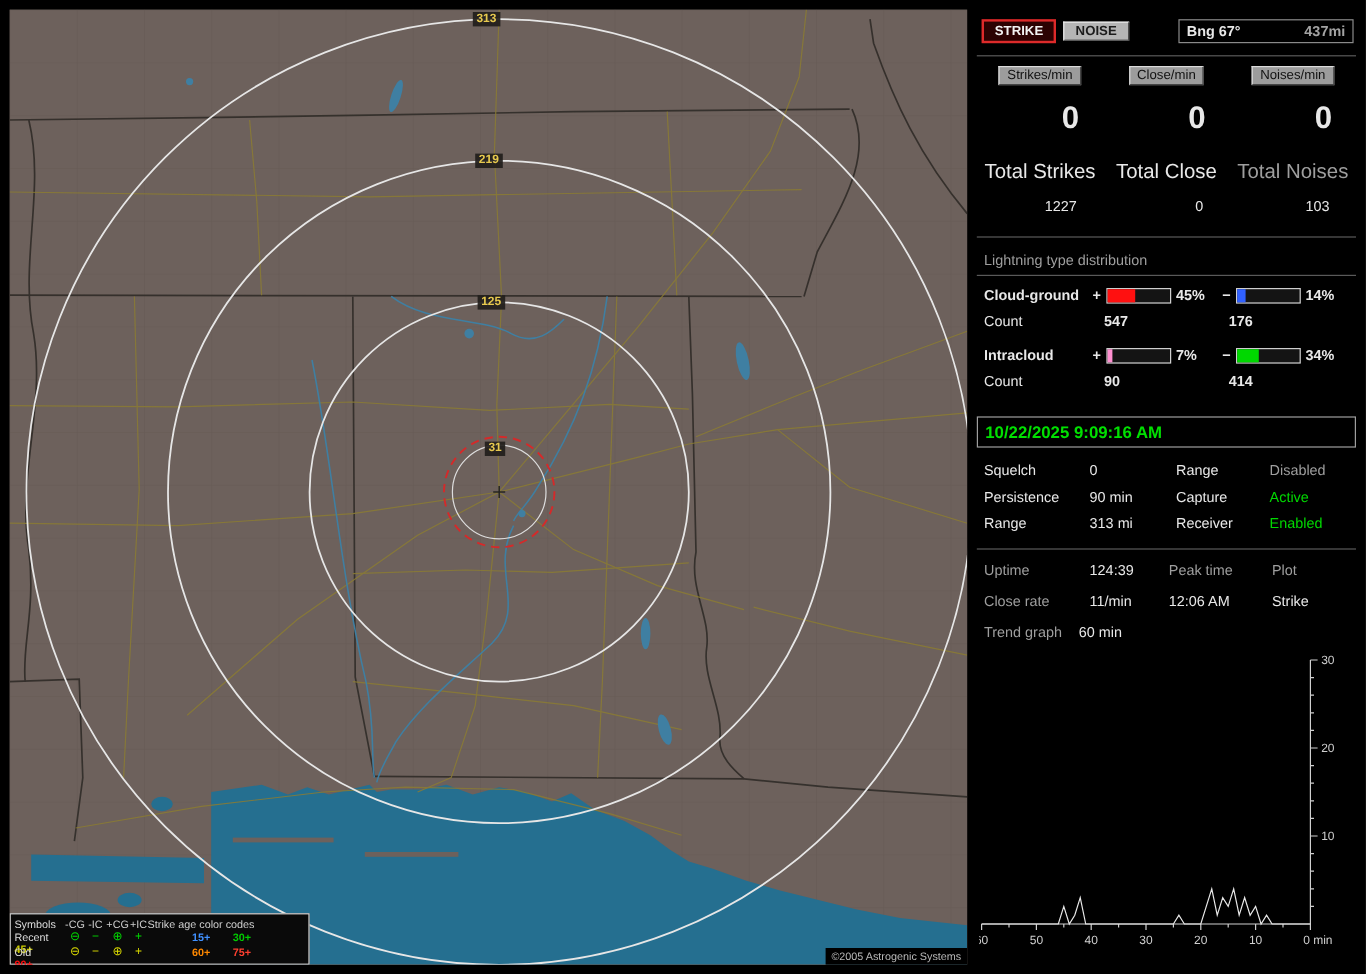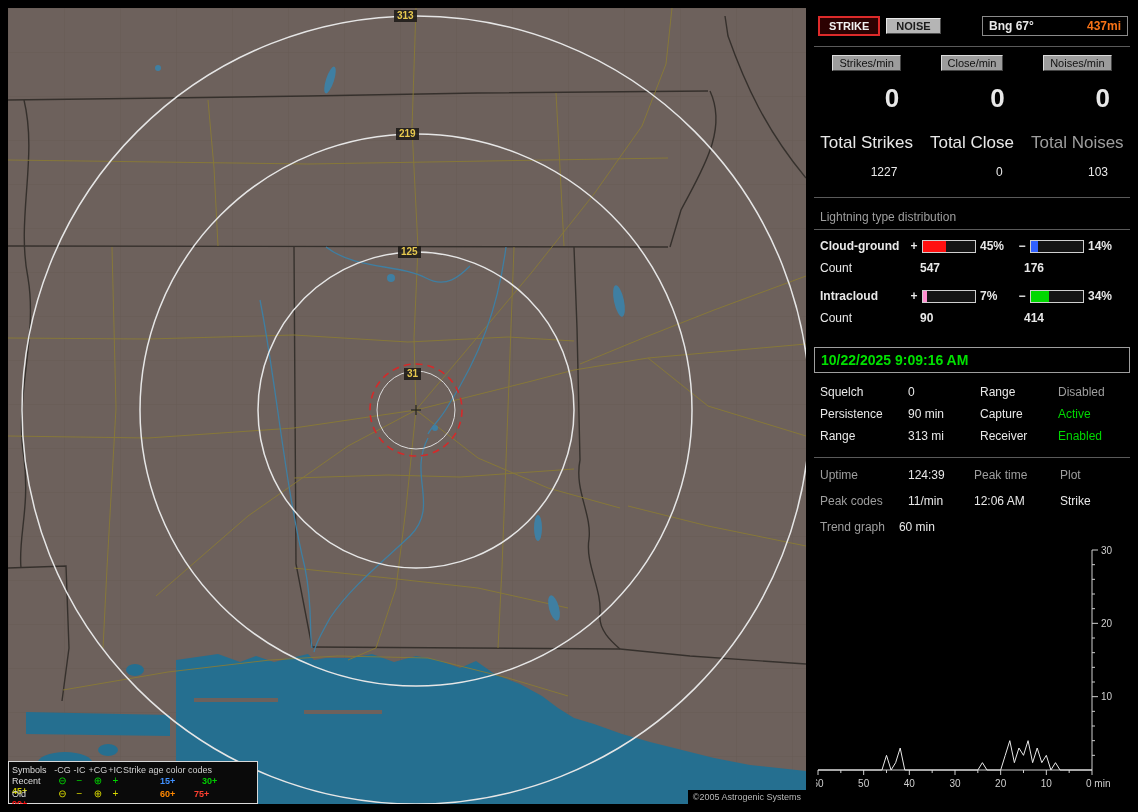--- a/index.html
+++ b/index.html
@@ -152,21 +152,21 @@
       <span class="lg-age-title">Strike age color codes</span>
     </div>
     <div class="lg-row">
       <span>Recent</span>
       <span class="lg-sym" style="color: rgb(0, 216, 0);">⊖</span>
       <span class="lg-sym" style="color: rgb(0, 216, 0);">−</span>
       <span class="lg-sym" style="color: rgb(0, 216, 0);">⊕</span>
       <span class="lg-sym" style="color: rgb(0, 216, 0);">+</span>
       <span></span>
       <span class="lg-age" style="color: rgb(64, 144, 255);">15+</span>
-      <span class="lg-age" style="color: rgb(0, 204, 0); margin-left: 8px;">30+</span>
+      <span class="lg-age" style="color: rgb(0, 204, 0);">30+</span>
       <span class="lg-age" style="color: rgb(200, 200, 0);">45+</span>
     </div>
     <div class="lg-row">
       <span>Old</span>
       <span class="lg-sym" style="color: rgb(216, 216, 0);">⊖</span>
       <span class="lg-sym" style="color: rgb(216, 216, 0);">−</span>
       <span class="lg-sym" style="color: rgb(216, 216, 0);">⊕</span>
       <span class="lg-sym" style="color: rgb(216, 216, 0);">+</span>
       <span></span>
       <span class="lg-age" style="color: rgb(255, 136, 0);">60+</span>
@@ -178,21 +178,21 @@
   <div class="copyright">©2005 Astrogenic Systems</div>
 </div>
 
 <div class="panel">
 
   <div class="top-row">
     <button class="btn-strike">STRIKE</button>
     <button class="btn-noise">NOISE</button>
     <div class="bng">
       <span>Bng 67°</span>
-      <span style="color: #f97316;">437mi</span>
+      <span style="color: #a3a3a3;">437mi</span>
     </div>
   </div>
 
   <div class="hr"></div>
 
   <div class="cnt-grid">
     <div class="cell"><span class="lbl-btn">Strikes/min</span></div>
     <div class="cell"><span class="lbl-btn">Close/min</span></div>
     <div class="cell"><span class="lbl-btn">Noises/min</span></div>
   </div>
@@ -274,21 +274,21 @@
   </div>
 
   <div class="hr" style="margin-top:14px;"></div>
 
   <div class="stat-grid">
     <span class="glabel">Uptime</span>
     <span>124:39</span>
     <span class="glabel">Peak time</span>
     <span class="glabel">Plot</span>
 
-    <span class="glabel">Peak codes</span>
+    <span class="glabel">Close rate</span>
     <span>11/min</span>
     <span>12:06 AM</span>
     <span>Strike</span>
   </div>
 
   <div class="trend-row">
     <span class="glabel">Trend graph</span>
     <span class="win">60 min</span>
   </div>
 

